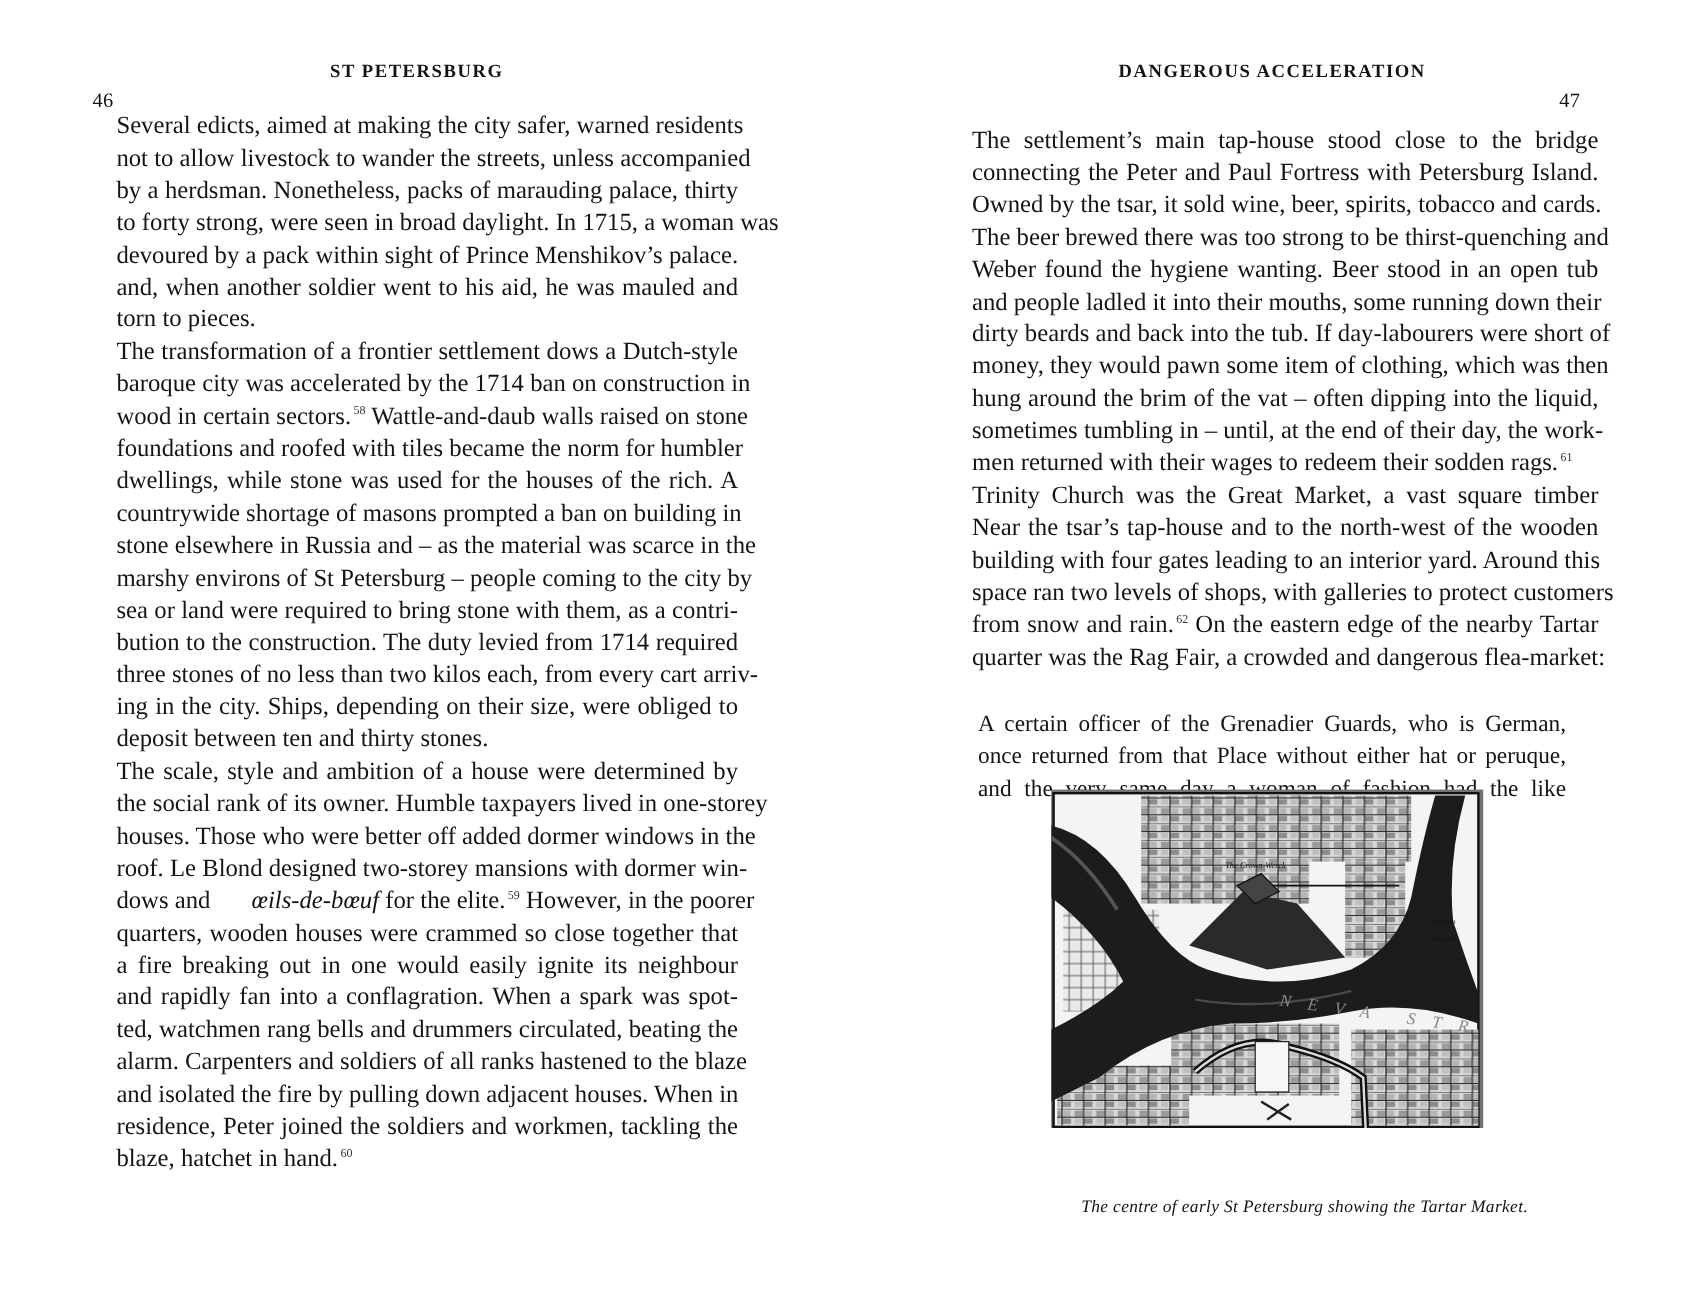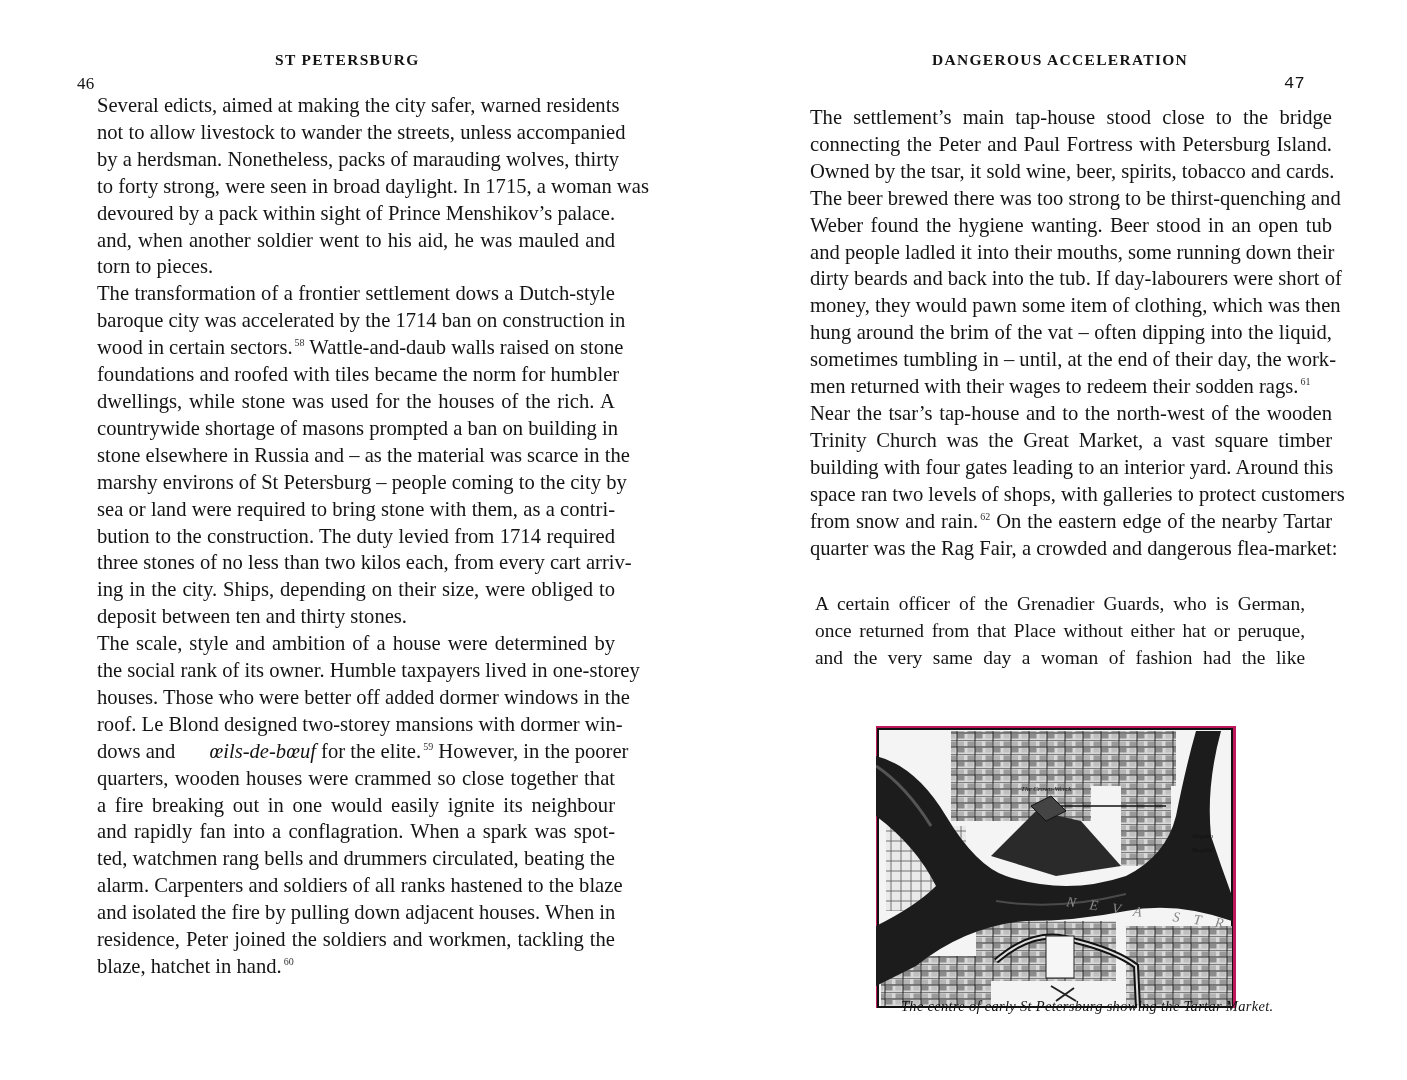--- a/index.html
+++ b/index.html
@@ -7,46 +7,46 @@
     width: 1407px; height: 1080px; background: #ffffff; position: relative; overflow: hidden;
     font-family: "Liberation Serif", "DejaVu Serif", serif; color: #141414;
   }
   .page { position: absolute; top: 0; height: 1080px; }
   .page.left { left: 0; width: 703px; }
   .page.right { left: 703px; width: 704px; }
   .folio { position: absolute; top: 50px; font-size: 17px; letter-spacing: 0.3px; margin-top: 24px; }
   .running-head { position: absolute; top: 51px; font-size: 15.5px; letter-spacing: 1.3px; font-weight: bold; }
   .left .folio { left: 77px; }
   .left .running-head { left: 275px; }
-  .right .folio { right: 102px; font-family: Liberation Mono, monospace; }
+  .right .folio { right: 90px; }
   .right .running-head { left: 229px; }
   .body-text { position: absolute; font-size: 20.6px; line-height: 26.9px; text-align: justify; }
   .left .body-text { left: 76px; width: 539px; top: 92px; }
   .right .body-text { left: 86px; width: 543px; top: 104px; }
   .para { margin: 0; text-indent: 21px; }
   .line { display: block; text-align: justify; text-align-last: justify; white-space: nowrap; }
   .line.last { text-align-last: left; }
   .fn { font-size: 10px; vertical-align: super; line-height: 0; margin-left: 2px; color: #333; }
   .quote { position: absolute; left: 112px; width: 490px; top: 591px; font-size: 19.4px; line-height: 26.9px; }
-  .figure { position: absolute; left: 173px; top: 726px; width: 360px; height: 282px; background: #be185d; overflow: hidden; }
+  .figure { position: absolute; left: 173px; top: 658px; width: 360px; height: 282px; background: #737373; overflow: hidden; }
   .caption { position: absolute; left: 161px; top: 998px; font-size: 14.5px; font-style: italic; letter-spacing: 0.3px; margin-left: 37px; }
   em { font-style: italic; margin-left: 29px; }
 </style>
 </head>
 <body>
 
 <div class="page left">
   <div class="folio">46</div>
   <div class="running-head">ST PETERSBURG</div>
 
   <div class="body-text">
     <p class="para">
       <span class="line">Several edicts, aimed at making the city safer, warned residents</span>
       <span class="line">not to allow livestock to wander the streets, unless accompanied</span>
-      <span class="line">by a herdsman. Nonetheless, packs of marauding wolves, thirty</span>
+      <span class="line">by a herdsman. Nonetheless, packs of marauding palace, thirty</span>
       <span class="line">to forty strong, were seen in broad daylight. In 1715, a woman was</span>
       <span class="line">devoured by a pack within sight of Prince Menshikov’s palace.</span>
       <span class="line">and, when another soldier went to his aid, he was mauled and</span>
       <span class="line last">torn to pieces.</span>
     </p>
     <p class="para">
       <span class="line">The transformation of a frontier settlement dows a Dutch-style</span>
       <span class="line">baroque city was accelerated by the 1714 ban on construction in</span>
       <span class="line"><span>wood in certain sectors.</span><sup class="fn">58</sup><span> Wattle-and-daub walls raised on stone</span></span>
       <span class="line">foundations and roofed with tiles became the norm for humbler</span>
@@ -90,22 +90,22 @@
       <span class="line">The beer brewed there was too strong to be thirst-quenching and</span>
       <span class="line">Weber found the hygiene wanting. Beer stood in an open tub</span>
       <span class="line">and people ladled it into their mouths, some running down their</span>
       <span class="line">dirty beards and back into the tub. If day-labourers were short of</span>
       <span class="line">money, they would pawn some item of clothing, which was then</span>
       <span class="line">hung around the brim of the vat – often dipping into the liquid,</span>
       <span class="line">sometimes tumbling in – until, at the end of their day, the work-</span>
       <span class="line last"><span>men returned with their wages to redeem their sodden rags.</span><sup class="fn">61</sup></span>
     </p>
     <p class="para">
+      <span class="line">Trinity Church was the Great Market, a vast square timber</span>
       <span class="line">Near the tsar’s tap-house and to the north-west of the wooden</span>
-      <span class="line">Trinity Church was the Great Market, a vast square timber</span>
       <span class="line">building with four gates leading to an interior yard. Around this</span>
       <span class="line">space ran two levels of shops, with galleries to protect customers</span>
       <span class="line"><span>from snow and rain.</span><sup class="fn">62</sup><span> On the eastern edge of the nearby Tartar</span></span>
       <span class="line">quarter was the Rag Fair, a crowded and dangerous flea-market:</span>
     </p>
   </div>
 
   <div class="quote">
     <span class="line">A certain officer of the Grenadier Guards, who is German,</span>
     <span class="line">once returned from that Place without either hat or peruque,</span>

